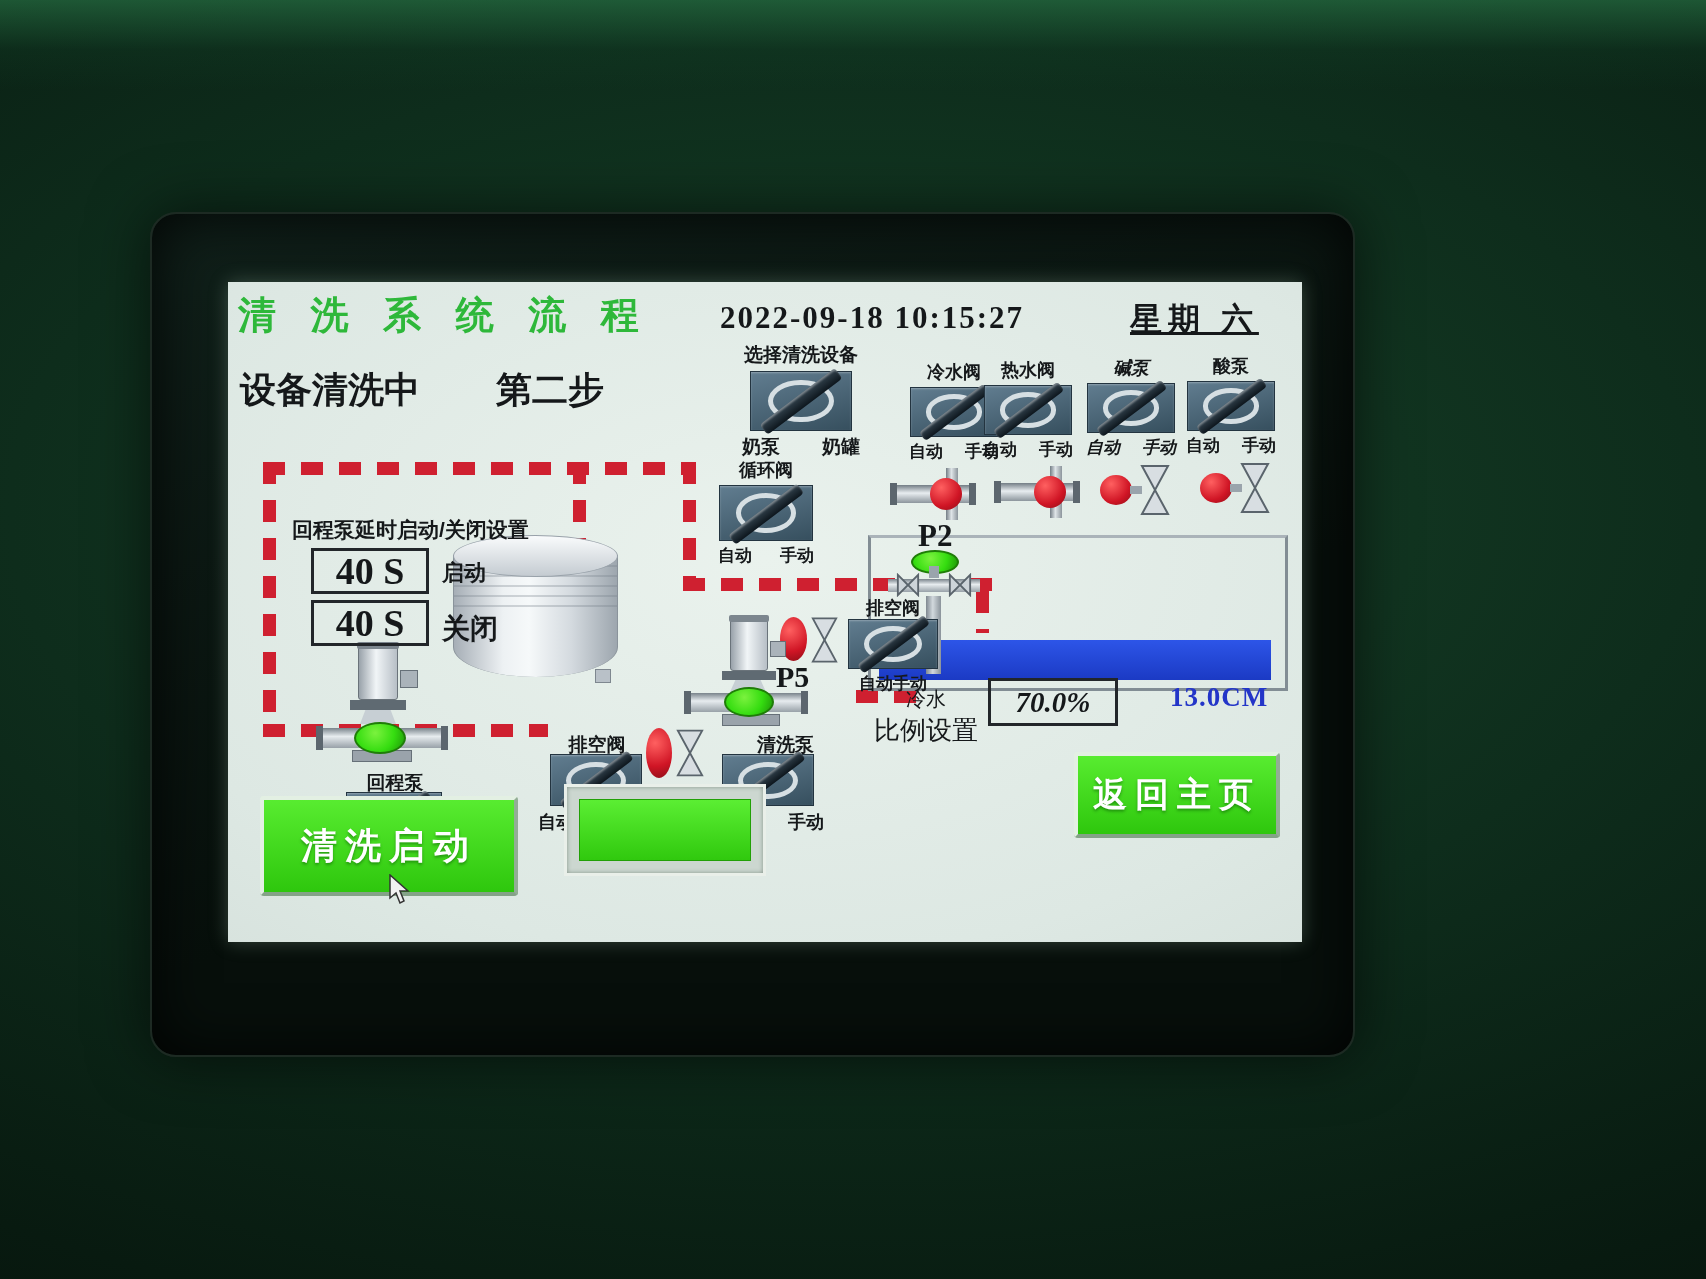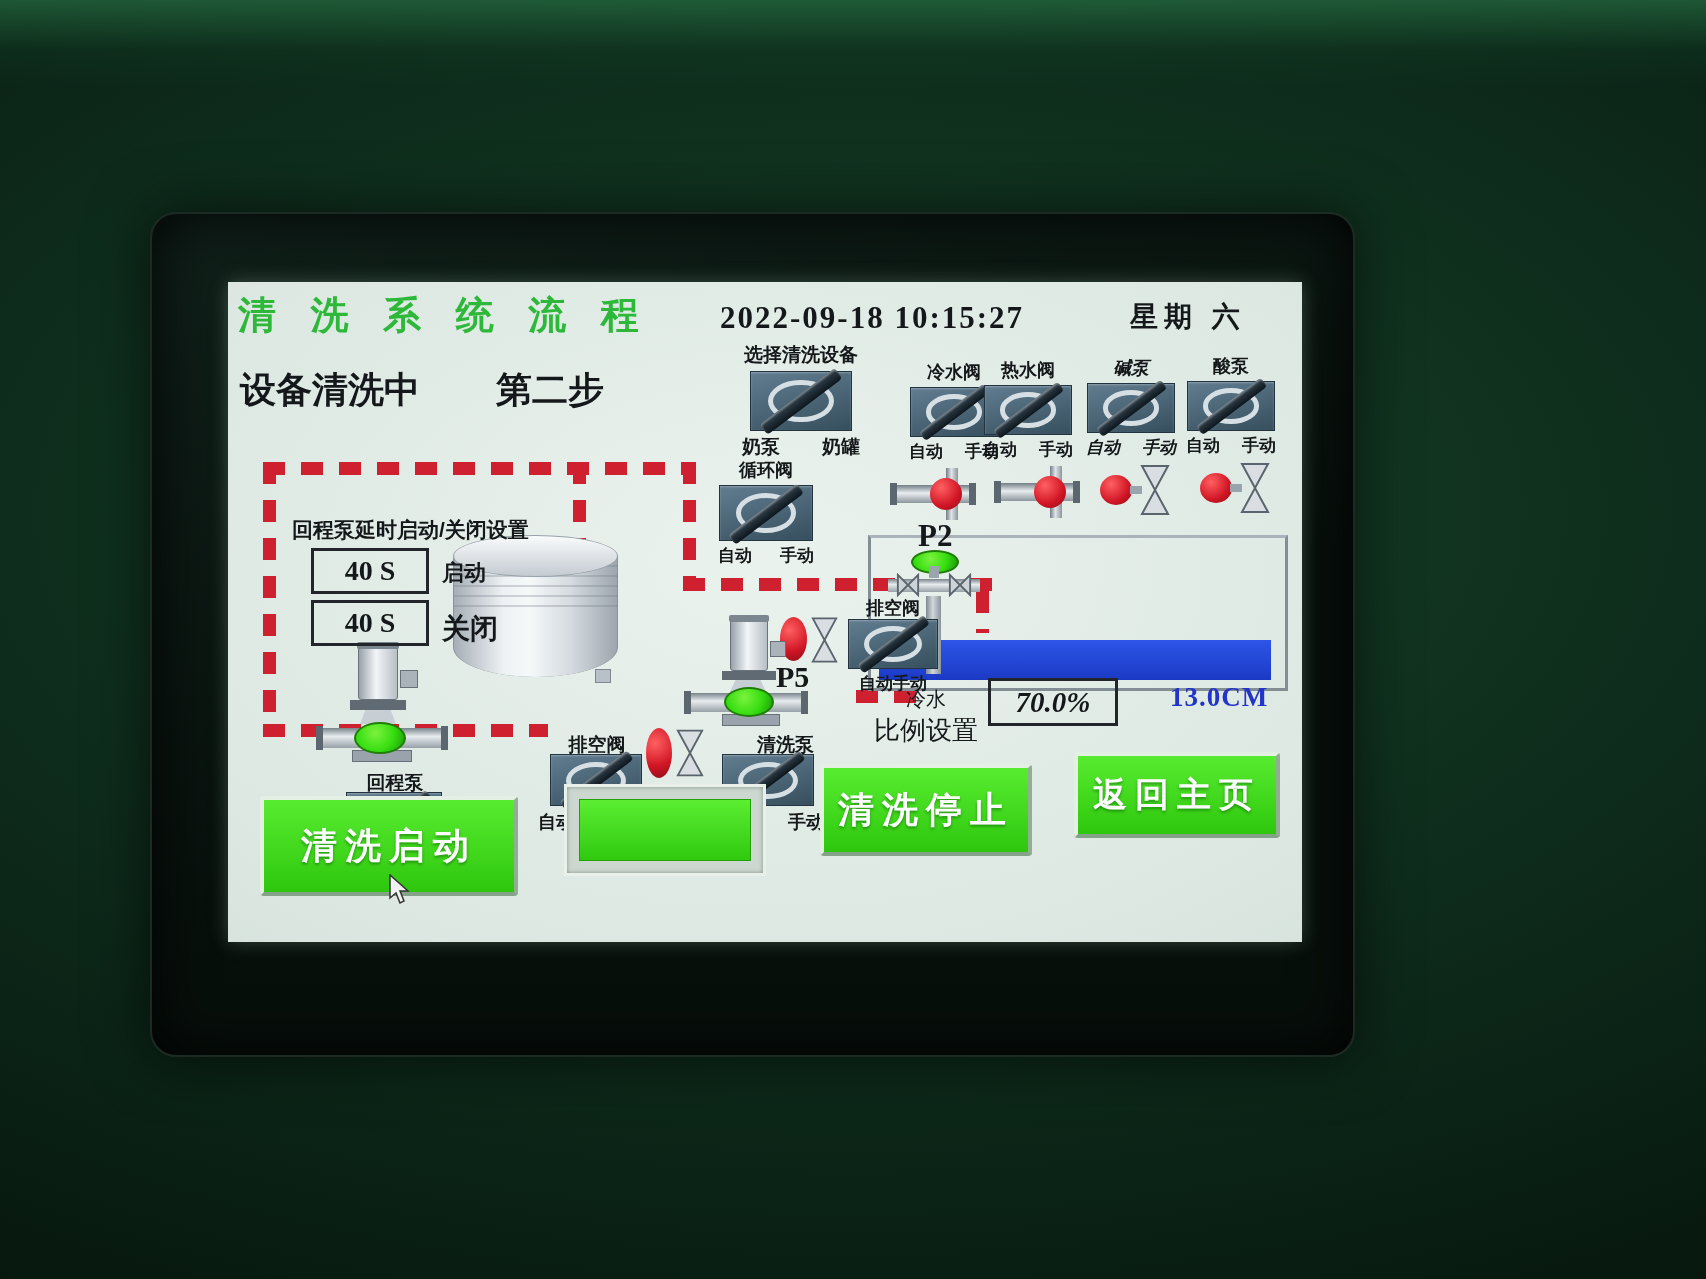--- a/index.html
+++ b/index.html
@@ -103,21 +103,21 @@
 
   
   .junction { position:absolute; left:660px; top:290px; width:92px; height:26px; z-index:3; }
   .junction .jp { position:absolute; left:0; top:7px; width:92px; height:13px;
     background: linear-gradient(180deg,#79838b,#e7ecef 42%,#98a1a8); }
   .junction .jstub { position:absolute; left:41px; top:-6px; width:10px; height:12px; background:#9aa4ac; }
   .goval-big { position:absolute; border-radius:50%; z-index:3;
     background: radial-gradient(circle at 40% 32%, #7bf23e, #35dd10 55%, #1d9207); border:2px solid #1f7d08; }
 
   .valbox { position:absolute; border:3px solid #22262a; display:flex; align-items:center; justify-content:center;
-    font-family:"Liberation Serif","DejaVu Serif",serif; font-weight:bold; font-size:28px; color:#15181a; z-index:4; }
+    font-family:"Liberation Serif","DejaVu Serif",serif; font-weight:bold; font-size:38px; color:#15181a; z-index:4; }
 
   .gbtn { position:absolute; display:flex; align-items:center; justify-content:center; z-index:5;
     background: linear-gradient(180deg,#58ec30,#2ec70d);
     border-width:4px; border-style:solid; border-color:#e3f0e3 #93ad95 #84a287 #e3f0e3; border-radius:4px;
     color:#fff; font-weight:bold; font-size:36px; letter-spacing:8px;
     text-shadow:0 2px 3px rgba(0,70,0,.45); }
   .gpanel { position:absolute; background:#ccd7d0; border:3px solid #e9efe9;
     box-shadow: inset 0 0 4px rgba(60,80,65,.5); z-index:5; }
   .gpanel .fill { position:absolute; left:12px; top:12px; right:12px; bottom:12px;
     background: linear-gradient(180deg,#5bee33,#30c90e); border:1px solid #22a007; }
@@ -127,21 +127,21 @@
 </head>
 <body>
 
 <div class="photo">
   <div class="bezel"></div>
 
   <div class="screen">
 
     <div class="abs" style="left:10px;top:8px;font-size:38px;font-weight:bold;letter-spacing:12px;color:#2eb83a;">清 洗 系 统 流 程</div>
     <div class="abs serif" style="left:492px;top:18px;font-size:31px;letter-spacing:2px;color:#15181a;">2022-09-18 10:15:27</div>
-    <div class="abs cn" style="left:902px;top:16px;font-size:28px;letter-spacing:6px;">星期 六</div>
+    <div class="abs cn" style="left:902px;top:16px;font-size:32px;letter-spacing:6px;text-decoration:underline;">星期 六</div>
 
     <div class="abs" style="left:12px;top:84px;font-size:36px;font-weight:bold;color:#15181a;">
       <span>设备清洗中</span>
       <span style="display:inline-block;width:56px;"></span>
       <span>第二步</span>
     </div>
 
     <div class="dash-h" style="left:35px;top:180px;width:430px;"></div>
     <div class="dash-v" style="left:35px;top:180px;height:275px;"></div>
     <div class="dash-h" style="left:35px;top:442px;width:285px;"></div>
@@ -334,23 +334,20 @@
       <span>70.0%</span>
     </div>
     <div class="abs serif" style="left:942px;top:400px;font-size:27px;color:#2335c8;letter-spacing:1px;z-index:4;">13.0CM</div>
 
     <div class="gbtn" style="left:32px;top:514px;width:258px;height:100px;">
       <span>清洗启动</span>
     </div>
     <div class="gpanel" style="left:336px;top:502px;width:202px;height:92px;">
       <div class="fill"></div>
     </div>
-    <div class="gbtn" style="left:592px;top:482px;width:212px;height:92px;">
-      <span>清洗停止</span>
-    </div>
     <div class="gbtn" style="left:846px;top:470px;width:206px;height:86px;font-size:34px;">
       <span>返回主页</span>
     </div>
 
     <svg class="abs" style="left:160px;top:592px;z-index:9;" width="26" height="32" viewBox="0 0 26 32">
       <polygon points="2,1 2,24 8,19 12,29 16,27 12,17 20,17" fill="#f2f2f2" stroke="#333" stroke-width="1.5"></polygon>
     </svg>
 
   </div>
 </div>

